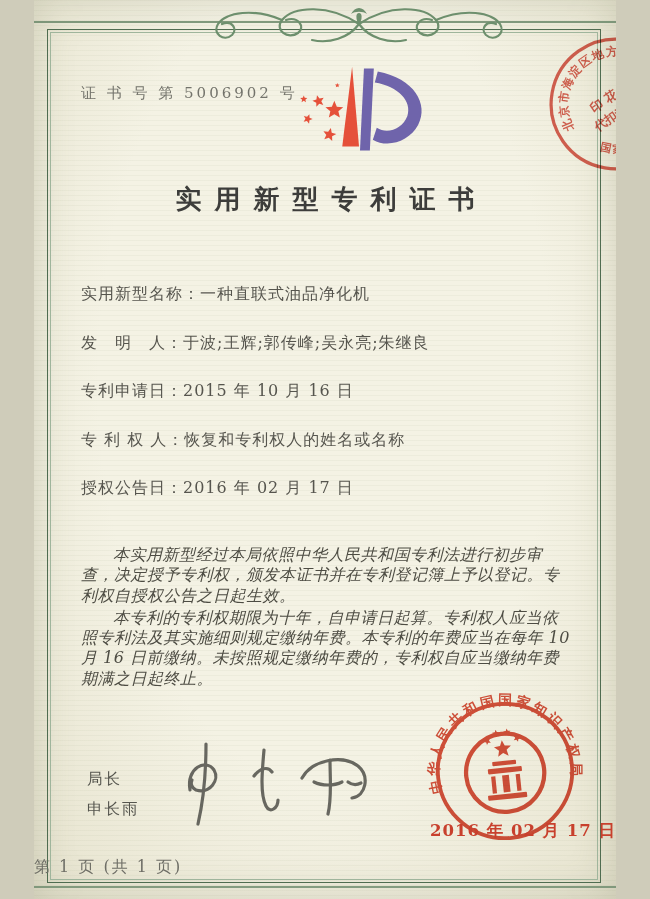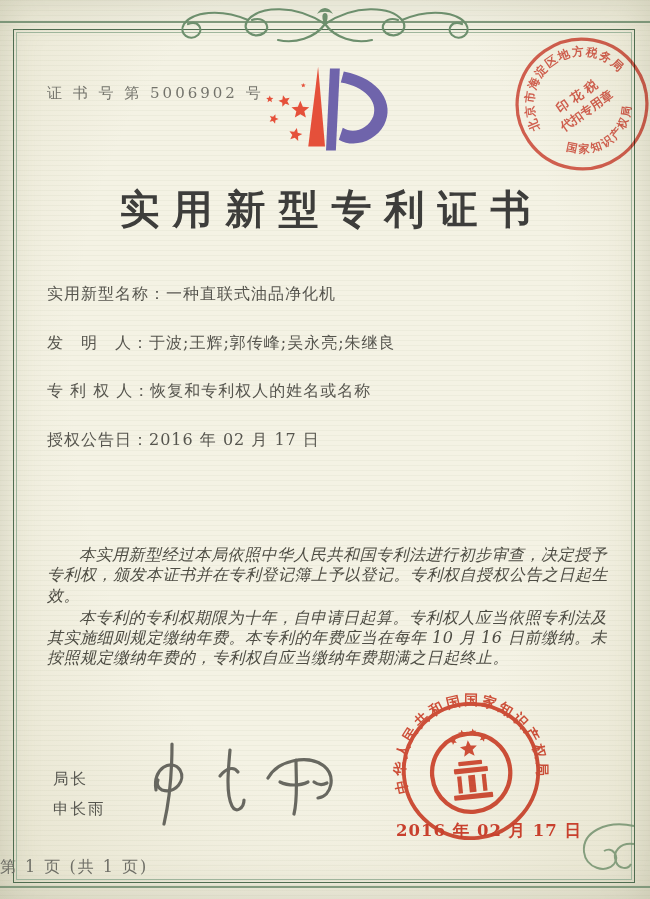--- a/index.html
+++ b/index.html
@@ -1,38 +1,38 @@
 <!DOCTYPE html>
 <html><head>
 <meta charset="utf-8">
 <style>
   html,body{margin:0;padding:0;background:#cfccba;}
   .page{
-    position:relative; width:650px; height:899px; margin:0 auto;
+    position:relative; width:582px; height:899px; margin:0 auto;
     background: radial-gradient(ellipse at 50% 42%, #f4f2e4 55%, #eae7d4 88%, #e3e0cc 100%);
     overflow:hidden;
     font-family:"DejaVu Serif","Liberation Serif",serif;
     box-shadow: inset 0 0 40px rgba(110,115,80,.22);
   }
   .page::before{ 
     content:""; position:absolute; inset:0; z-index:0; pointer-events:none;
     background: repeating-linear-gradient(180deg, rgba(140,155,115,.07) 0 1px, transparent 1px 5px);
   }
   .outer-line-top{position:absolute; left:0; top:21px; width:100%; height:2px; background:#6c8a6b; opacity:.85; z-index:1;}
   .outer-line-bottom{position:absolute; left:0; top:886px; width:100%; height:2px; background:#6c8a6b; opacity:.8; z-index:1;}
   .frame{position:absolute; left:13px; top:29px; right:15px; bottom:16px; border:1.5px solid #4f6c50; z-index:1;}
   .frame::after{content:""; position:absolute; inset:2px; border:1px solid #9fb59c;}
   .ornament-top{position:absolute; left:0; top:0; width:650px; height:52px; z-index:2;}
   .ornament-br{position:absolute; left:568px; top:818px; width:72px; height:62px; z-index:2; opacity:.85;}
 
   .cert-no{position:absolute; left:47px; top:84px; z-index:3;
     font-size:15px; letter-spacing:3px; color:#73736b;}
   .logo{position:absolute; left:252px; top:56px; width:148px; height:114px; z-index:3;}
   .title{position:absolute; left:0; top:182px; width:100%; text-align:center; z-index:3;
-    font-size:40px; font-weight:bold; letter-spacing:13px; color:#3d3d3b; text-indent:13px;}
+    font-size:26px; font-weight:bold; letter-spacing:13px; color:#3d3d3b; text-indent:13px;}
 
   .fields{position:absolute; left:47px; top:284px; right:55px; z-index:3;}
   .field-row{line-height:20px; margin-bottom:28.5px; font-size:16px; color:#56554e; white-space:nowrap;}
   .field-label{letter-spacing:1px;}
   .field-value{letter-spacing:1px;}
 
   .paragraphs{position:absolute; left:47px; top:545px; right:42px; z-index:3;
     font-size:16px; line-height:20.3px; color:#4d4c43; font-style:italic;}
   .paragraphs p{margin:0 0 2px 0; text-indent:2em; letter-spacing:.5px;}
 
@@ -121,20 +121,23 @@
   <div class="title">实用新型专利证书</div>
 
   <div class="fields">
     <div class="field-row">
       <span class="field-label">实用新型名称：</span><span class="field-value">一种直联式油品净化机</span>
     </div>
     <div class="field-row">
       <span class="field-label">发　明　人：</span><span class="field-value">于波;王辉;郭传峰;吴永亮;朱继良</span>
     </div>
     <div class="field-row">
+      <span class="field-label">专利申请日：</span><span class="field-value">2015 年 10 月 16 日</span>
+    </div>
+    <div class="field-row">
       <span class="field-label">专 利 权 人：</span><span class="field-value">恢复和专利权人的姓名或名称</span>
     </div>
     <div class="field-row">
       <span class="field-label">授权公告日：</span><span class="field-value">2016 年 02 月 17 日</span>
     </div>
   </div>
 
   <div class="paragraphs">
     <p>本实用新型经过本局依照中华人民共和国专利法进行初步审查，决定授予专利权，颁发本证书并在专利登记簿上予以登记。专利权自授权公告之日起生效。</p>
     <p>本专利的专利权期限为十年，自申请日起算。专利权人应当依照专利法及其实施细则规定缴纳年费。本专利的年费应当在每年 10 月 16 日前缴纳。未按照规定缴纳年费的，专利权自应当缴纳年费期满之日起终止。</p>

